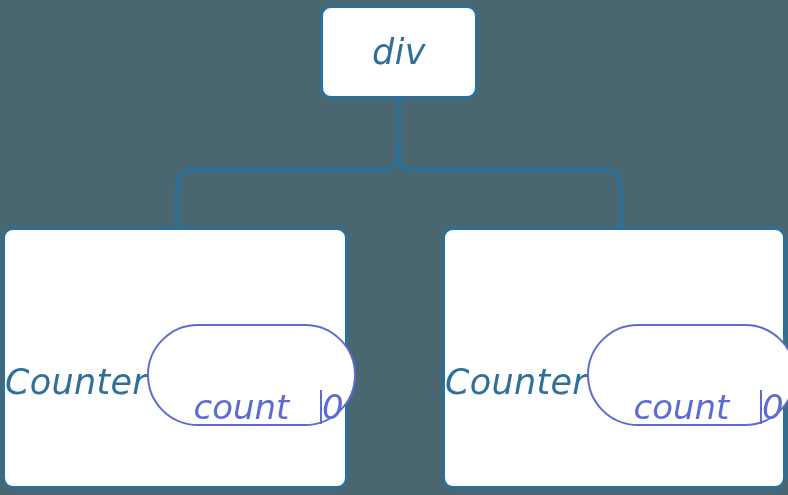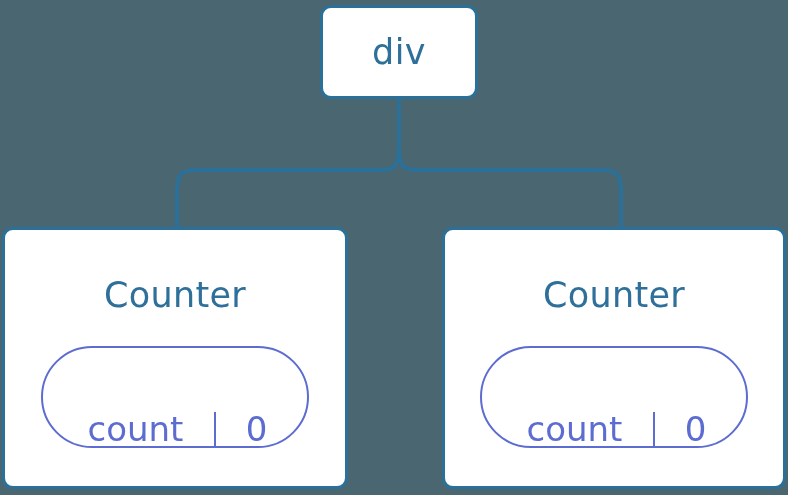--- a/index.html
+++ b/index.html
@@ -11,20 +11,21 @@
     width: 788px;
     height: 495px;
     background: #4a6670;
     font-family: "DejaVu Sans", "Liberation Sans", sans-serif;
     overflow: hidden;
   }
   #stage {
     position: relative;
     width: 637px;
     height: 495px;
+    font-style: italic;
   }
 
   
   #connectors {
     position: absolute;
     left: 0;
     top: 0;
     width: 788px;
     height: 495px;
     z-index: 1;
@@ -55,21 +56,21 @@
     font-size: 35px;
     line-height: 1;
     letter-spacing: 0.5px;
   }
 
   
   .child-node {
     top: 227px;
     height: 262px;
     display: flex;
-    flex-direction: column;
+    flex-direction: row;
     align-items: center;
   }
   #child-node-0 { left: 2px;   width: 346px; }
   #child-node-1 { left: 442px; width: 344px; }
 
   .child-title {
     color: #2e7099;
     font-size: 35px;
     line-height: 1;
     margin-top: 48px;

